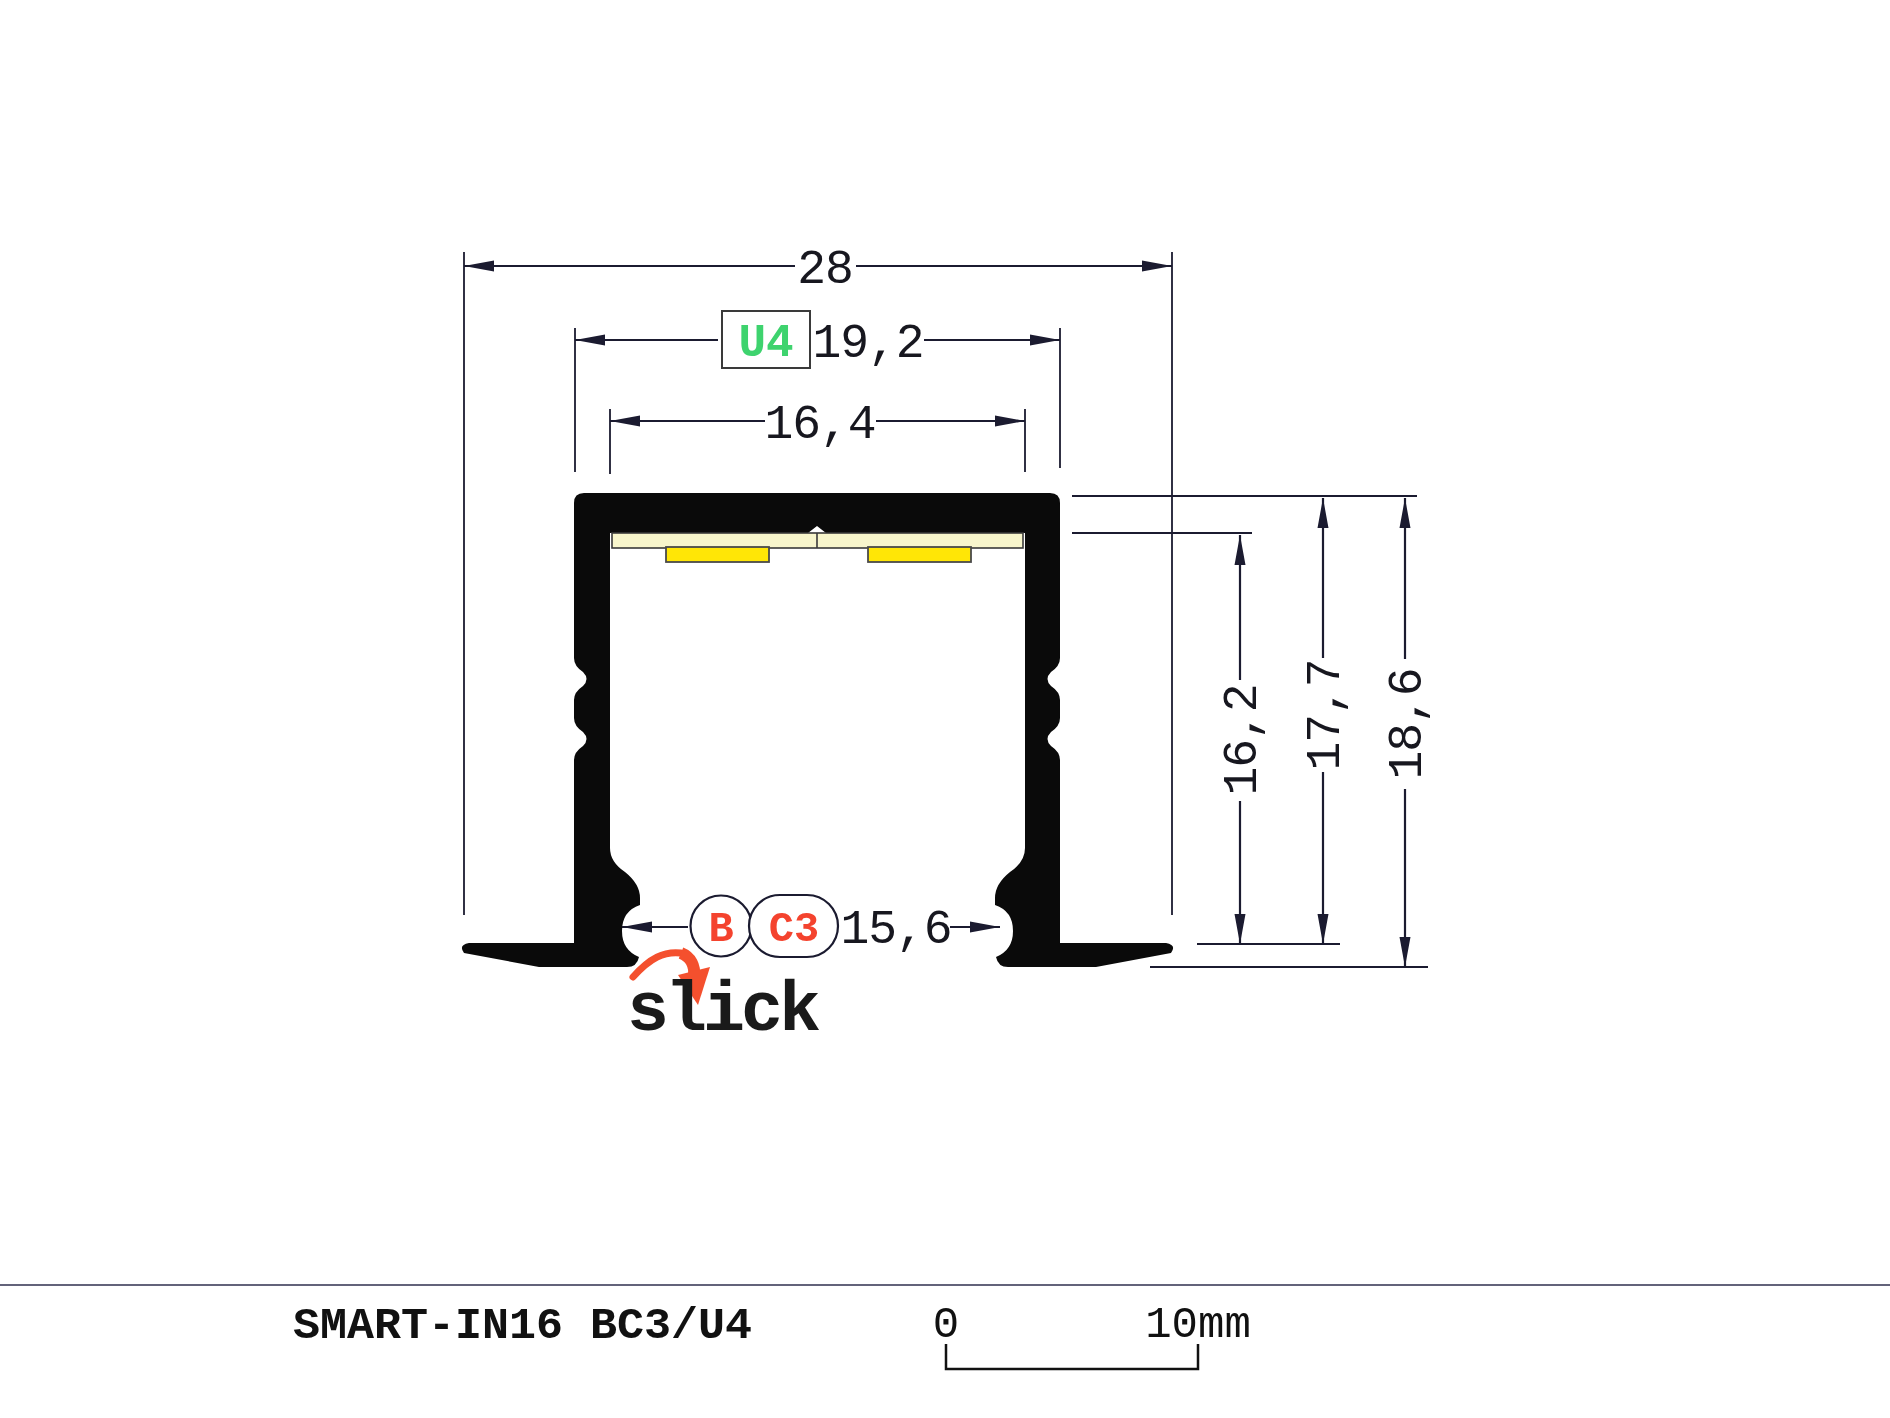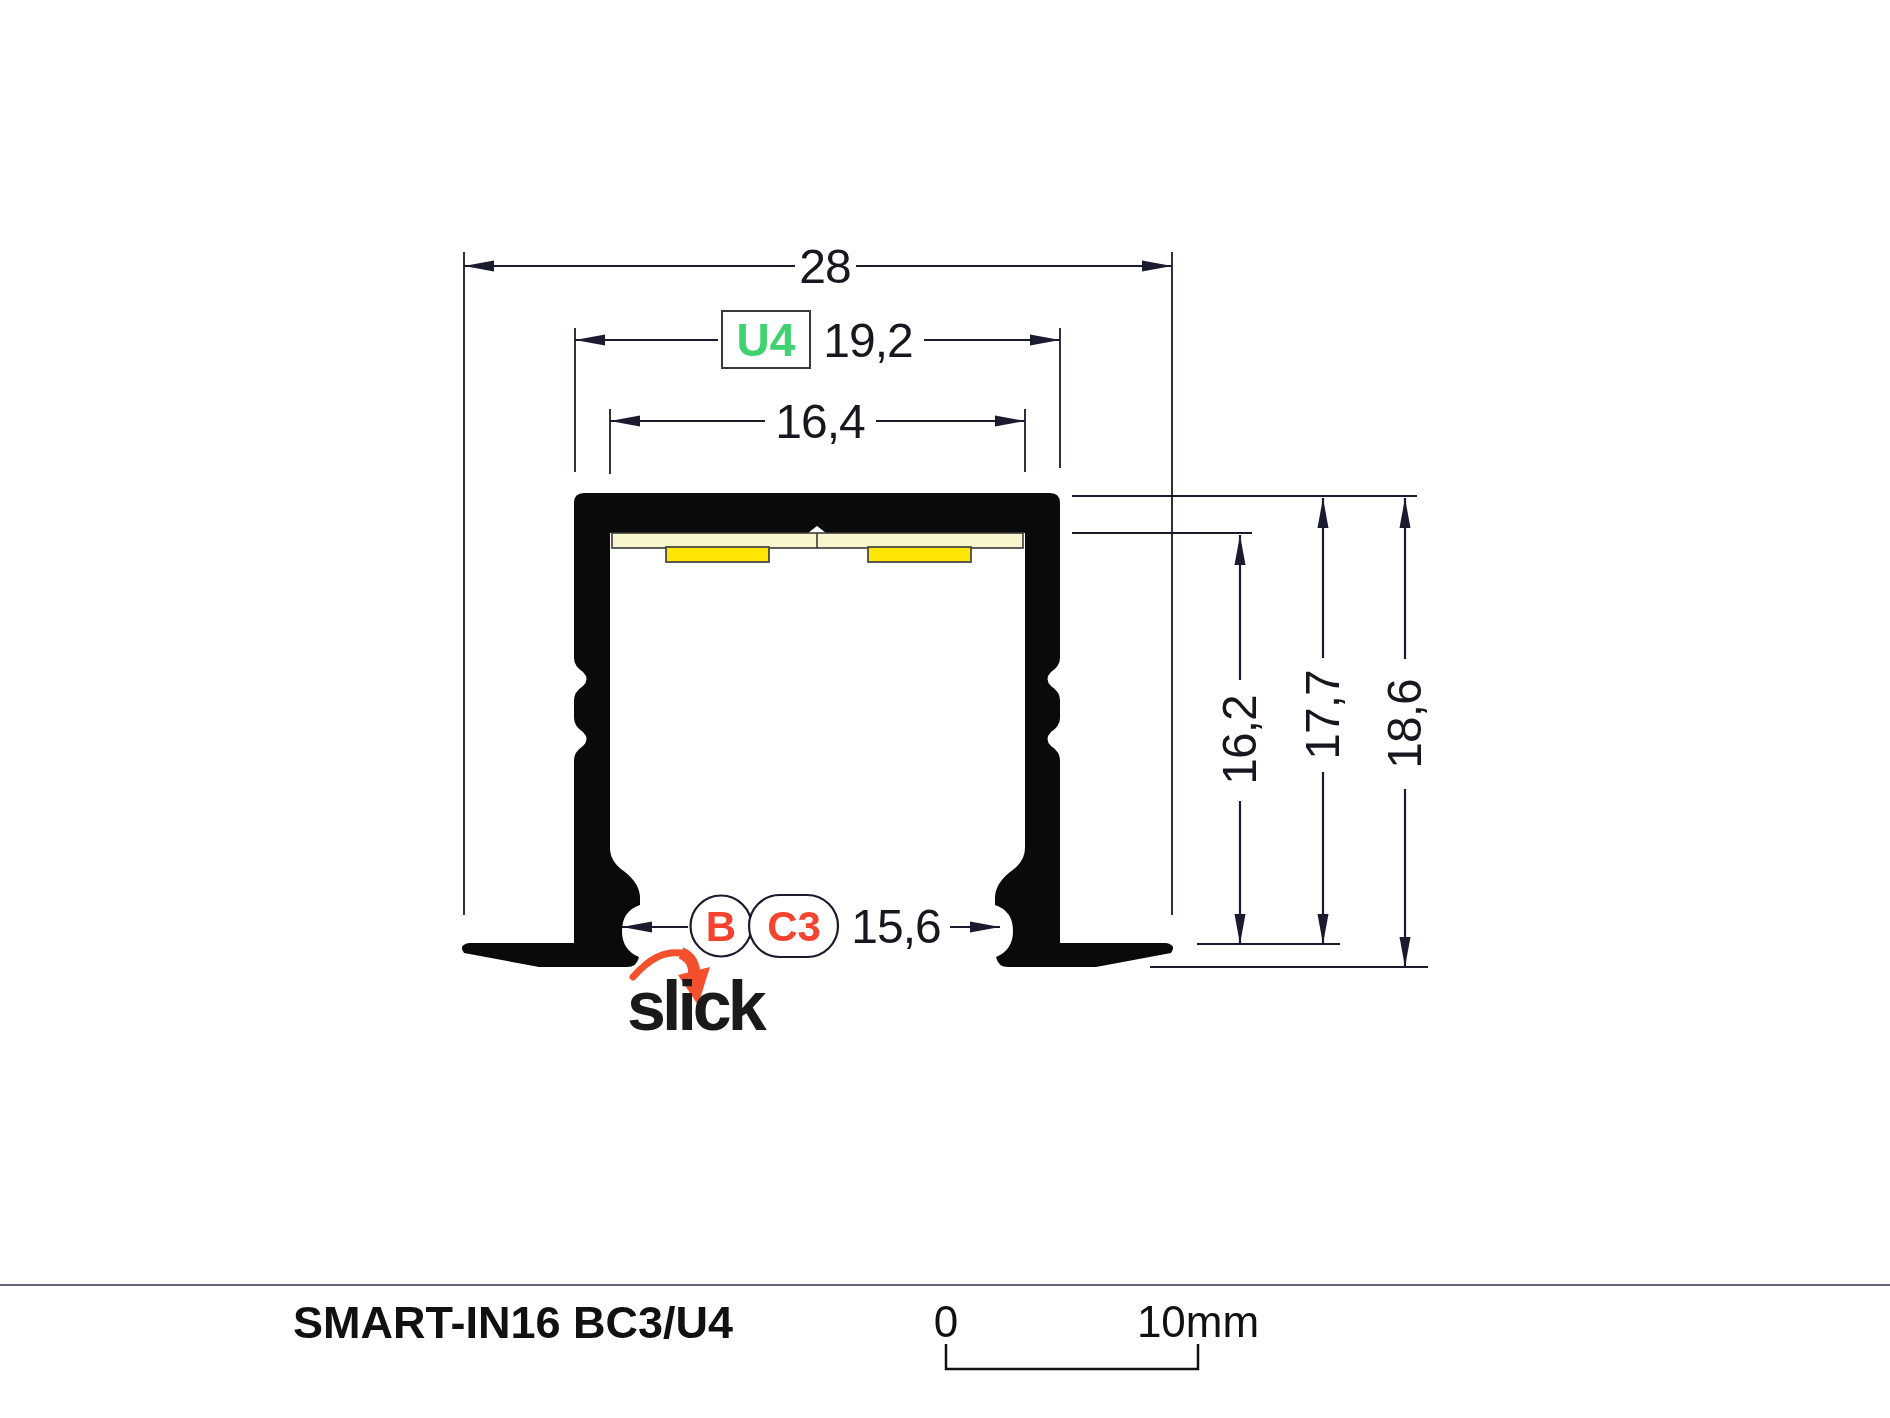--- a/index.html
+++ b/index.html
@@ -1,17 +1,17 @@
 <!DOCTYPE html>
 <html><head>
 <meta charset="utf-8">
 <style>
   html,body{margin:0;padding:0;background:#ffffff;}
   .canvas{position:relative;width:1890px;height:1418px;background:#ffffff;overflow:hidden;
-          font-family:Liberation Sans, sans-serif;}
+          font-family:Liberation Mono, monospace;}
   svg{position:absolute;top:0;left:0;}
   .dimline{stroke:#1b1b30;stroke-width:2.2;fill:none;}
   .extline{stroke:#1b1b30;stroke-width:1.8;fill:none;}
   .arrow{fill:#1b1b30;stroke:none;}
   .dimtext{fill:#17171f;font-size:48px;letter-spacing:-1px;}
   .badge-outline{fill:#ffffff;stroke:#1b1b30;stroke-width:2.2;}
   .badge-text{font-weight:bold;font-size:42px;}
   .u4box{fill:#ffffff;stroke:#3a3a3a;stroke-width:2;}
   .u4text{font-weight:bold;font-size:46px;}
   .logo-text{font-weight:bold;font-size:70px;letter-spacing:-4px;fill:#1a1a1a;}

